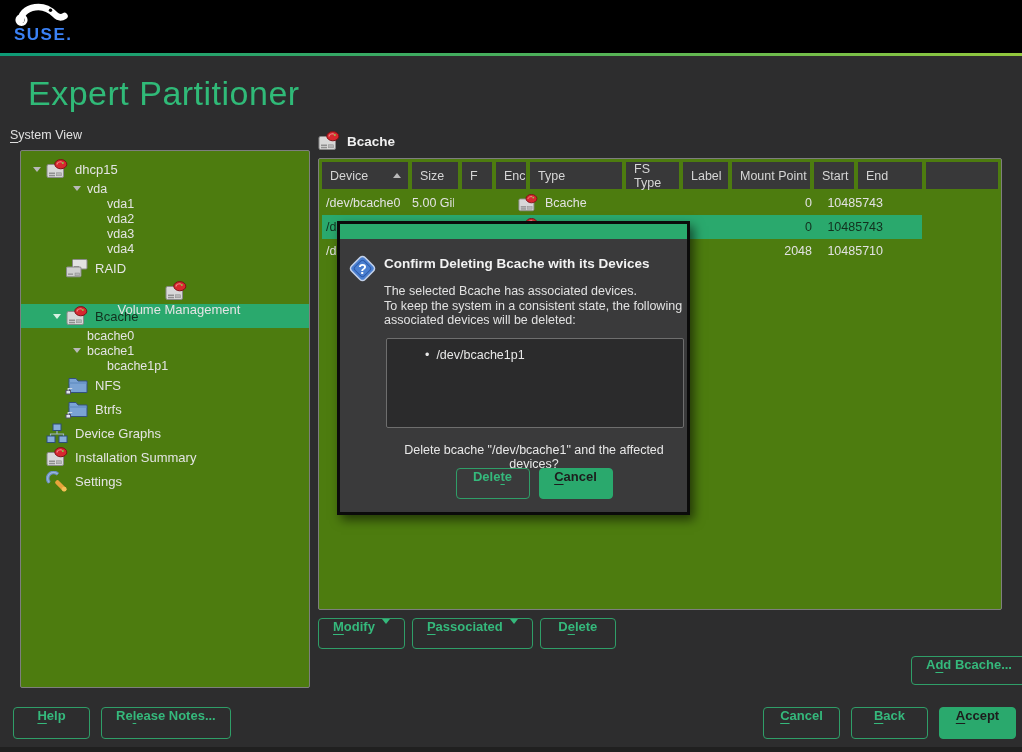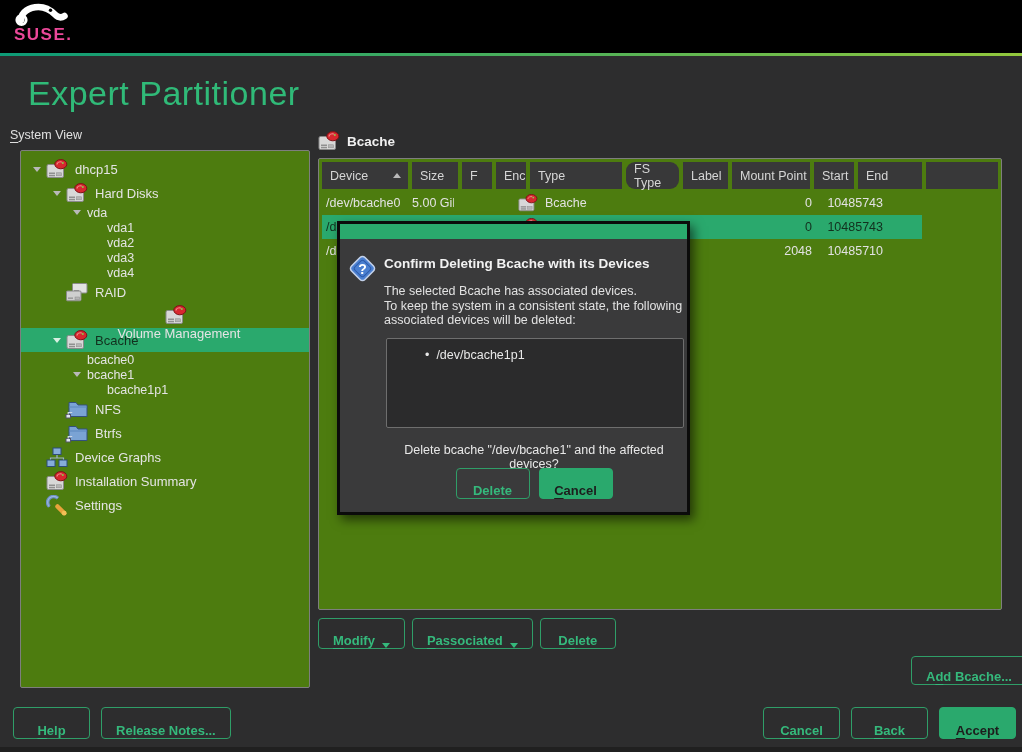--- a/index.html
+++ b/index.html
@@ -1,21 +1,21 @@
 <!DOCTYPE html>
 <html><head>
 <meta charset="utf-8">
 <style>
   html,body{margin:0;padding:0;background:#1a1a1a;}
   .screen{position:relative;width:1022px;height:752px;background:#2d2d2e;overflow:hidden;
           font-family:"Liberation Sans",sans-serif;color:#e4e4e4;}
   
   .topbar{position:absolute;left:0;top:0;width:100%;height:53px;background:#000;}
   .logo{position:absolute;left:14px;top:2px;width:80px;}
-  .logo-text{color:#ec4899;font-weight:bold;font-size:17px;letter-spacing:1.5px;margin-top:-7px;}
+  .logo-text{color:#3b82f6;font-weight:bold;font-size:17px;letter-spacing:1.5px;margin-top:-7px;}
   .grad{position:absolute;left:0;top:53px;width:100%;height:3px;
         background:linear-gradient(90deg,#0d9b77 0%,#4fb159 55%,#93c83d 100%);}
   .page-title{position:absolute;left:28px;top:74px;font-size:34px;font-weight:300;color:#30ba78;letter-spacing:.5px;}
   
   .sysview{position:absolute;left:10px;top:128px;font-size:12.5px;color:#e0e0e0;}
   .panel{background:#4d7c0f;border:1px solid #7e7e7e;border-radius:2px;box-sizing:border-box;}
   .sidebar{position:absolute;left:20px;top:150px;width:290px;height:538px;padding-top:6px;overflow:hidden;}
   .tree-row{display:flex;align-items:center;height:24px;font-size:13px;}
   .tree-row.small{height:15px;font-size:12.5px;}
   .tree-row.selected{background:#2aa96d;color:#12301e;}
@@ -39,21 +39,21 @@
   .sort-up{width:0;height:0;border-left:4.5px solid transparent;border-right:4.5px solid transparent;
            border-bottom:5.5px solid #b9b9b9;margin-left:auto;margin-right:7px;}
   .tbody{margin-top:2px;}
   .trow{display:flex;gap:0;height:24px;align-items:center;width:600px;font-size:12.5px;color:#e2e2e2;}
   .trow.selected{background:#2aa96d;color:#12301e;}
   .td{box-sizing:border-box;padding-left:4px;overflow:hidden;white-space:nowrap;flex-shrink:0;}
   .td.num{text-align:right;padding-left:0;}
   .td-type{display:flex;align-items:center;gap:7px;}
   .row-ic{width:20px;height:19px;}
   
-  .btn{display:inline-flex;align-items:flex-end;justify-content:center;height:31px;padding:0 14px;
+  .btn{display:inline-flex;align-items:flex-start;justify-content:center;height:31px;padding:0 14px;
        border:1px solid #2f9e68;border-radius:4px;color:#35b97c;font-weight:bold;font-size:13px;
        background:transparent;box-sizing:border-box;cursor:default;}
   .btn span{white-space:pre;}
   .btn.filled{background:#2aa96d;border-color:#2aa96d;color:#1d1d1d;}
   .mn{text-decoration:underline;text-underline-offset:3px;}
   .caret{width:0;height:0;border-left:4.5px solid transparent;border-right:4.5px solid transparent;
          border-top:5px solid currentColor;margin-left:7px;}
   .toolbar{position:absolute;left:318px;top:618px;display:flex;gap:7px;}
   .toolbar .btn{min-width:76px;}
   .add-bcache{position:absolute;left:911px;top:656px;height:29px;}
@@ -109,37 +109,20 @@
             <rect x="3" y="13.5" width="6" height="1.5" fill="#8f8f8f"></rect>
             <rect x="3" y="15.8" width="6" height="1.5" fill="#8f8f8f"></rect>
             <rect x="10.5" y="13.8" width="5" height="3" fill="#b5b5b5" stroke="#8a8a8a" stroke-width=".5"></rect>
             <ellipse cx="14.8" cy="5.2" rx="6" ry="4.6" fill="#d7282f" stroke="#7c1217"></ellipse>
             <path d="M10.8 5.5 c.6-2 3-3 5-2.4" fill="none" stroke="#f0888c" stroke-width="1.1"></path>
             <circle cx="16.8" cy="4" r="1" fill="#8ec74a"></circle>
           </svg>
         </span>
         <span class="tree-label">dhcp15</span>
       </div>
-      <div class="tree-row" style="padding-left: 28px;">
-        <span class="arrow-slot">
-          <span class="tri-down"></span>
-        </span>
-        <span class="ic tree-ic">
-          <svg width="22" height="20" viewBox="0 0 22 20">
-            <rect x="1" y="5.5" width="16.5" height="13" rx="1.5" fill="#d8d8d8" stroke="#8a8a8a"></rect>
-            <rect x="3" y="13.5" width="6" height="1.5" fill="#8f8f8f"></rect>
-            <rect x="3" y="15.8" width="6" height="1.5" fill="#8f8f8f"></rect>
-            <rect x="10.5" y="13.8" width="5" height="3" fill="#b5b5b5" stroke="#8a8a8a" stroke-width=".5"></rect>
-            <ellipse cx="14.8" cy="5.2" rx="6" ry="4.6" fill="#d7282f" stroke="#7c1217"></ellipse>
-            <path d="M10.8 5.5 c.6-2 3-3 5-2.4" fill="none" stroke="#f0888c" stroke-width="1.1"></path>
-            <circle cx="16.8" cy="4" r="1" fill="#8ec74a"></circle>
-          </svg>
-        </span>
-        <span class="tree-label">Hard Disks</span>
-      </div>
       <div class="tree-row small" style="padding-left: 48px;">
         <span class="arrow-slot">
           <span class="tri-down"></span>
         </span>
         <span class="pad2"></span>
         <span class="tree-label">vda</span>
       </div>
       <div class="tree-row small" style="padding-left: 68px;">
         <span class="arrow-slot"></span>
         <span class="pad2"></span>
@@ -313,21 +296,21 @@
         </div>
         <div class="th" style="width: 30px;">
           <span>F</span>
         </div>
         <div class="th" style="width: 30px;">
           <span>Enc</span>
         </div>
         <div class="th" style="width: 92px;">
           <span>Type</span>
         </div>
-        <div class="th" style="width: 53px; border-radius: 9px;">
+        <div class="th" style="width: 53px;">
           <span>FS Type</span>
         </div>
         <div class="th" style="width: 45px;">
           <span>Label</span>
         </div>
         <div class="th" style="width: 78px;">
           <span>Mount Point</span>
         </div>
         <div class="th" style="width: 40px;">
           <span>Start</span>

